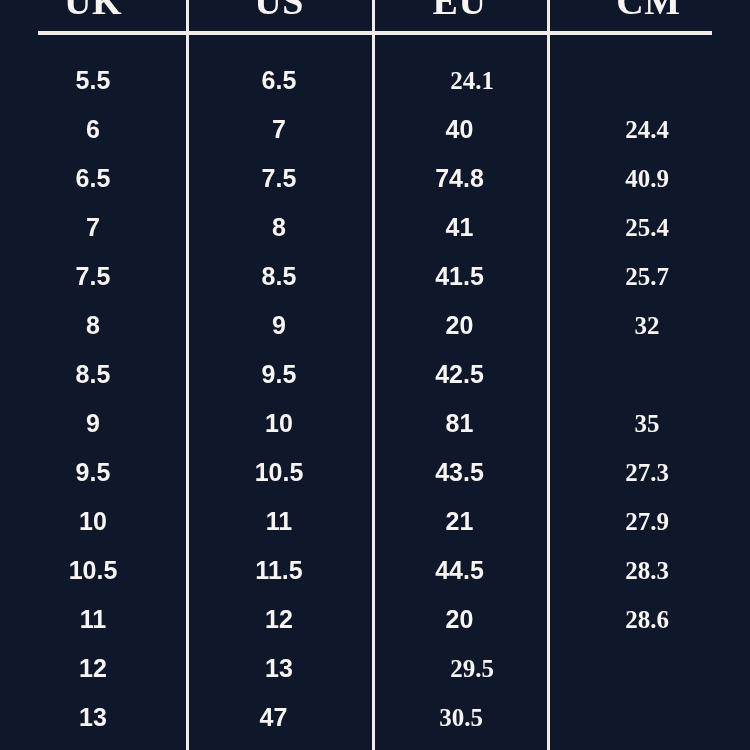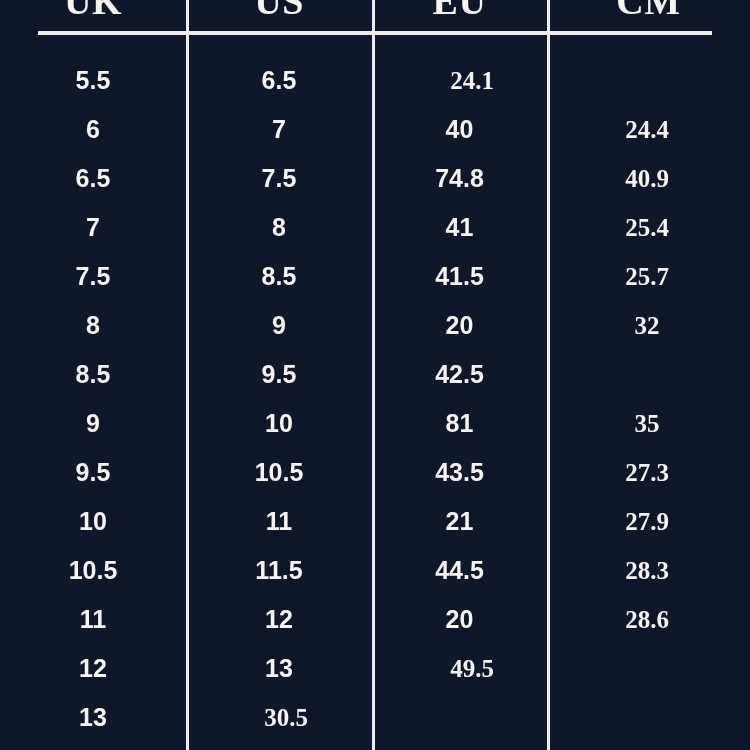--- a/index.html
+++ b/index.html
@@ -182,21 +182,22 @@
       </div>
       <div class="data-row">
         <div class="data-cell c1">11</div>
         <div class="data-cell c2">12</div>
         <div class="data-cell c3">20</div>
         <div class="data-cell c4">28.6</div>
       </div>
       <div class="data-row">
         <div class="data-cell c1">12</div>
         <div class="data-cell c2">13</div>
-        <div class="data-cell c4">49.5</div>
+        <div class="data-cell c4">29.5</div>
       </div>
       <div class="data-row">
         <div class="data-cell c1">13</div>
+        <div class="data-cell c3">47</div>
         <div class="data-cell c4">30.5</div>
       </div>
     </div>
 
 </div>
 
 </body></html>

